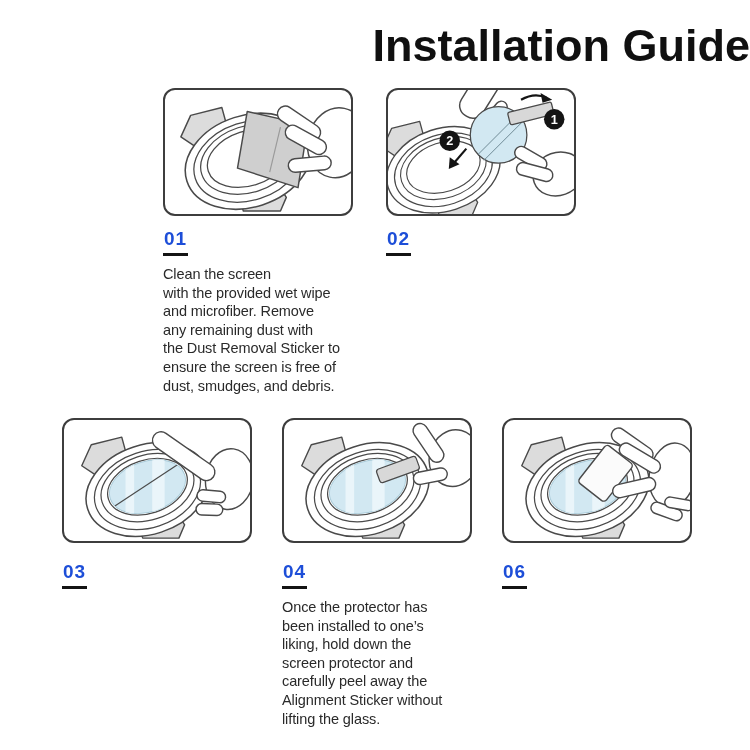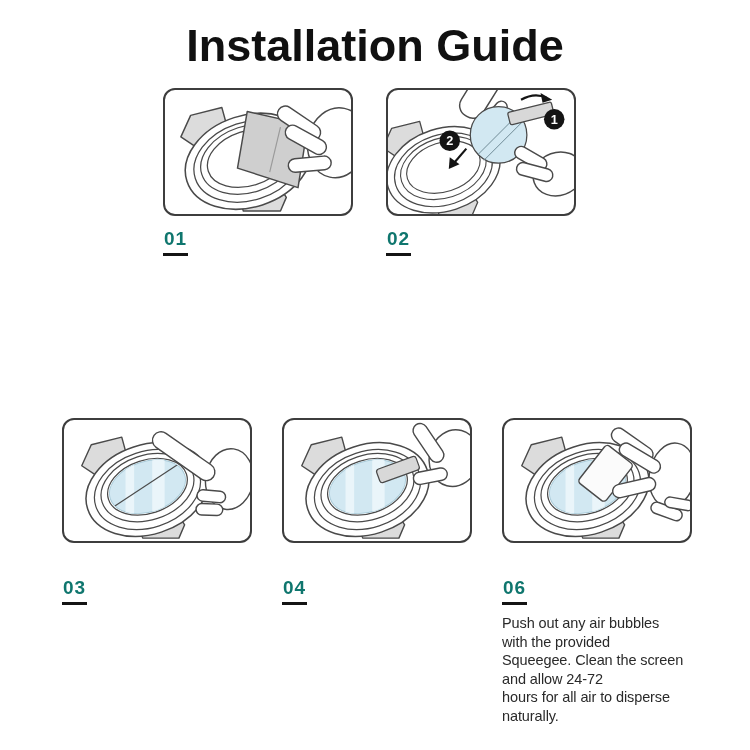--- a/index.html
+++ b/index.html
@@ -2,40 +2,40 @@
 <html><head>
 <meta charset="utf-8">
 <style>
   html,body { margin:0; padding:0; background:#ffffff; }
   .page {
     position:relative; width:750px; height:750px; background:#ffffff;
     font-family:"Liberation Sans", sans-serif; overflow:hidden;
   }
   .title {
     position:absolute; top:20px; left:0; width:750px; margin:0;
-    text-align:center; font-size:45px; font-weight:700; color:#101010;
+    text-align:right; font-size:45px; font-weight:700; color:#101010;
     letter-spacing:0px;
   }
   .row { position:absolute; display:flex; }
   .row1 { left:163px; top:88px; gap:33px; }
   .row2 { left:62px;  top:418px; gap:30px; }
   .step { width:190px; }
   .panel {
     width:190px; height:128px; box-sizing:border-box;
     border:2px solid #3d3d3d; border-radius:12px;
     background:#ffffff; overflow:hidden;
   }
   .row2 .panel { height:125px; }
   .panel svg { display:block; width:100%; height:100%; }
   .stepnum {
     display:inline-block; margin-top:12px; padding:0 1px 3px 1px;
-    font-size:19px; font-weight:700; color:#0f766e; letter-spacing:1px;
+    font-size:19px; font-weight:700; color:#1d4ed8; letter-spacing:1px;
     border-bottom:3px solid #141414;
   }
-  .row2 .stepnum { margin-top:34px; }
+  .row2 .stepnum { margin-top:18px; }
   .steptext {
     margin-top:9px; width:202px;
     font-size:14.5px; line-height:18.6px; color:#2a2a2a;
     white-space:pre-line; letter-spacing:-0.1px;
   }
   .badge-text { font-size:13px; font-weight:700; fill:#ffffff; }
 </style>
 </head>
 <body>
 
@@ -78,20 +78,27 @@
           </g>
           <g fill="#ffffff" stroke="#4a4a4a" stroke-width="1.5">
             <ellipse cx="176" cy="54" rx="30" ry="36" transform="rotate(12 176 54)"></ellipse>
             <rect x="-8" y="-25" width="16" height="50" rx="8" transform="translate(137 34) rotate(-56)"></rect>
             <rect x="-7.5" y="-23" width="15" height="46" rx="7.5" transform="translate(144 51) rotate(-61)"></rect>
             <rect x="-7" y="-22" width="14" height="44" rx="7" transform="translate(148 76) rotate(-95)"></rect>
           </g>
         </svg>
       </div>
       <div class="stepnum">01</div>
+      <div class="steptext">Clean the screen
+with the provided wet wipe
+and microfiber. Remove
+any remaining dust with
+the Dust Removal Sticker to
+ensure the screen is free of
+dust, smudges, and debris.</div>
     </div>
 
     <div class="step">
       <div class="panel">
         <svg viewBox="0 0 190 127">
           <g transform="translate(-20 16) scale(0.9)">
             <use href="#watch-base"></use>
           </g>
           <g fill="#ffffff" stroke="#4a4a4a" stroke-width="1.5">
             <rect x="-13" y="-29" width="26" height="58" rx="12" transform="translate(95 2) rotate(32)"></rect>
@@ -157,20 +164,27 @@
             <rect x="-22" y="-7.5" width="44" height="15" rx="3" transform="translate(117 52) rotate(-20)" fill="#d8d8d8" stroke="#4a4a4a" stroke-width="1.3"></rect>
           </g>
           <g fill="#ffffff" stroke="#4a4a4a" stroke-width="1.5">
             <ellipse cx="176" cy="40" rx="26" ry="30" transform="rotate(15 176 40)"></ellipse>
             <rect x="-7.5" y="-23" width="15" height="46" rx="7.5" transform="translate(149 24) rotate(-34)"></rect>
             <rect x="-6.5" y="-18" width="13" height="36" rx="6.5" transform="translate(151 59) rotate(-101)"></rect>
           </g>
         </svg>
       </div>
       <div class="stepnum">04</div>
+      <div class="steptext">Once the protector has
+been installed to one’s
+liking, hold down the
+screen protector and
+carefully peel away the
+Alignment Sticker without
+lifting the glass.</div>
     </div>
 
     <div class="step">
       <div class="panel">
         <svg viewBox="0 0 190 127">
           <use href="#watch-base"></use>
           <use href="#watch-protector"></use>
           <g>
             <rect x="-18" y="-25" width="36" height="50" rx="4" transform="translate(104 56) rotate(38)" fill="#fbfbfb" stroke="#4a4a4a" stroke-width="1.5"></rect>
           </g>
@@ -178,23 +192,17 @@
             <ellipse cx="174" cy="58" rx="24" ry="34" transform="rotate(10 174 58)"></ellipse>
             <rect x="-6" y="-17" width="12" height="34" rx="6" transform="translate(168 96) rotate(-70)"></rect>
             <rect x="-5.5" y="-15" width="11" height="30" rx="5.5" transform="translate(181 88) rotate(-80)"></rect>
             <rect x="-7.5" y="-25" width="15" height="50" rx="7.5" transform="translate(132 26) rotate(-55)"></rect>
             <rect x="-7" y="-24" width="14" height="48" rx="7" transform="translate(140 40) rotate(-59)"></rect>
             <rect x="-7" y="-23" width="14" height="46" rx="7" transform="translate(134 71) rotate(-103)"></rect>
           </g>
         </svg>
       </div>
       <div class="stepnum">06</div>
-      <div class="steptext">Push out any air bubbles
-with the provided
-Squeegee. Clean the screen
-and allow 24-72
-hours for all air to disperse
-naturally.</div>
     </div>
 
   </div>
 
 </div>
 
 </body></html>

